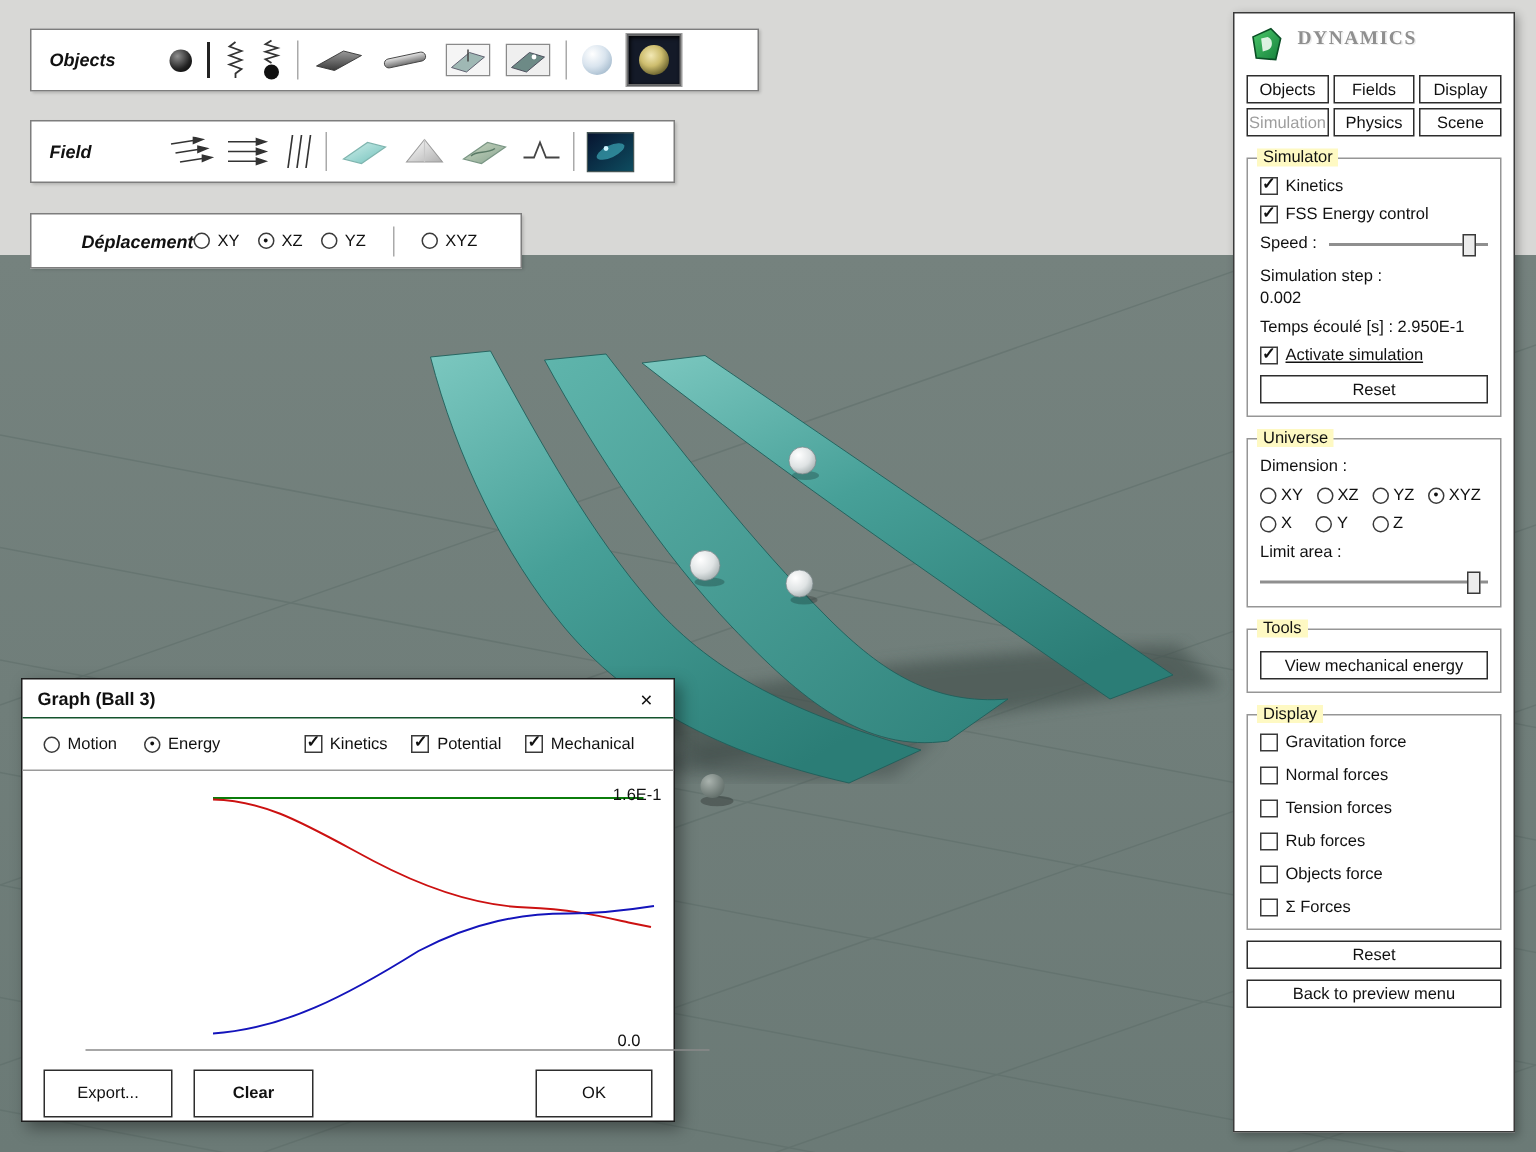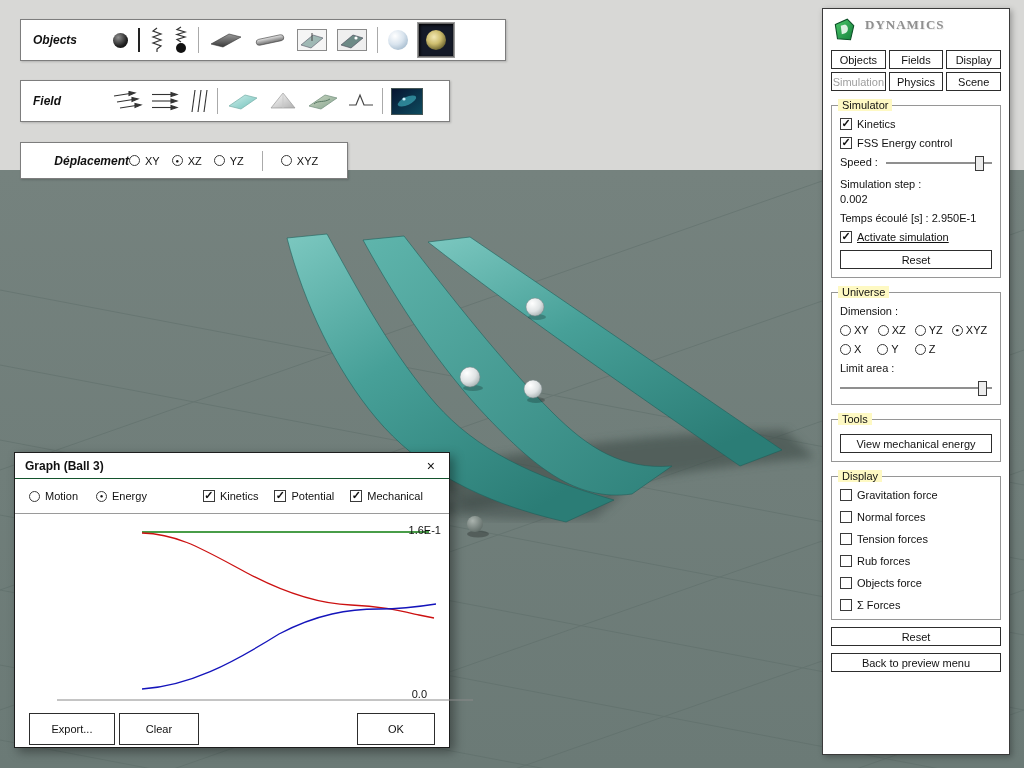--- a/index.html
+++ b/index.html
@@ -60,21 +60,21 @@
   .gw-controls { height:35px; border-bottom:1px solid #9a9a9a; display:flex; align-items:center; padding:0 14px; }
   .gw-controls .radio-item + .radio-item { margin-left:18px; }
   .gw-controls .check-row { margin-left:16px; }
   .gw-controls .check-row.first { margin-left:56px; }
   .gw-plot { position:relative; height:196px;padding-left:34px; }
   .gw-ymax { position:absolute; right:8px; top:10px; }
   .gw-ymin { position:absolute; right:22px; bottom:10px; }
   .gw-buttons { height:37px; display:flex; align-items:center; padding:0 14px; }
   .gw-buttons .btn { height:32px; }
   .btn-export { width:86px; }
-  .btn-clear { width:80px; margin-left:4px; }
+  .btn-clear { width:80px; margin-left:14px;font-weight:bold; }
   .btn-ok { width:78px; margin-left:auto; }
 
   
   .sidebar { position:absolute; left:822px; top:8px; width:188px; height:747px;
              background:#fff; border:1px solid #3a3a3a; box-shadow:2px 2px 6px rgba(0,0,0,.3); }
   .brand { display:flex; align-items:flex-start; gap:8px; padding:8px 8px 4px 8px;font-family:Liberation Serif, serif; }
   .brand-text { font-weight:bold; font-size:13px; letter-spacing:1px; color:#8f8f8f;
                 text-shadow:1px 1px 0 #eee; }
   .nav-row { display:grid; grid-template-columns:1fr 1fr 1fr; gap:3px; margin:3px 8px 0 8px; }
   .group { position:relative; border:1px solid #969696; margin:14px 8px 0 8px; padding:12px 8px 8px 8px; }

